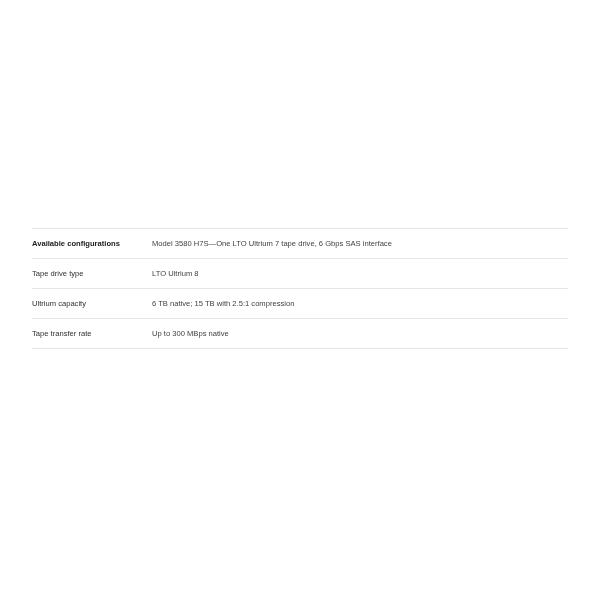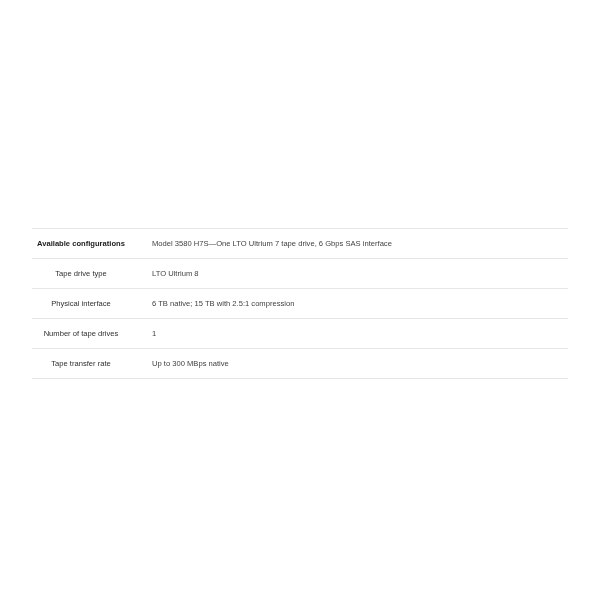--- a/index.html
+++ b/index.html
@@ -51,21 +51,20 @@
     font-size: 7.6px;
     line-height: 1.45;
     font-weight: normal;
     color: #3a3a3a;
   }
 
   table.spec-table th {
     width: 110px;
     padding-right: 10px;
     color: #2f2f2f;
-    text-align: center;
   }
 
   table.spec-table tr:first-child th {
     font-weight: bold;
     color: #1c1c1c;
   }
 
   table.spec-table td {
     width: auto;
     color: #3f3f3f;
@@ -91,29 +90,23 @@
           <td>Model 3580 H7S—One LTO Ultrium 7 tape drive, 6 Gbps SAS interface</td>
         </tr>
         <tr>
           <th>
               <span class="label-wrap">Tape drive type</span>
             </th>
           <td>LTO Ultrium 8</td>
         </tr>
         <tr>
           <th>
-              <span class="label-wrap">Physical interface</span>
+              <span class="label-wrap">Ultrium capacity</span>
             </th>
           <td>6 TB native; 15 TB with 2.5:1 compression</td>
-        </tr>
-        <tr>
-          <th>
-              <span class="label-wrap">Number of tape drives</span>
-            </th>
-          <td>1</td>
         </tr>
         <tr>
           <th>
               <span class="label-wrap">Tape transfer rate</span>
             </th>
           <td>Up to 300 MBps native</td>
         </tr>
       </tbody>
     </table>
   </div>

